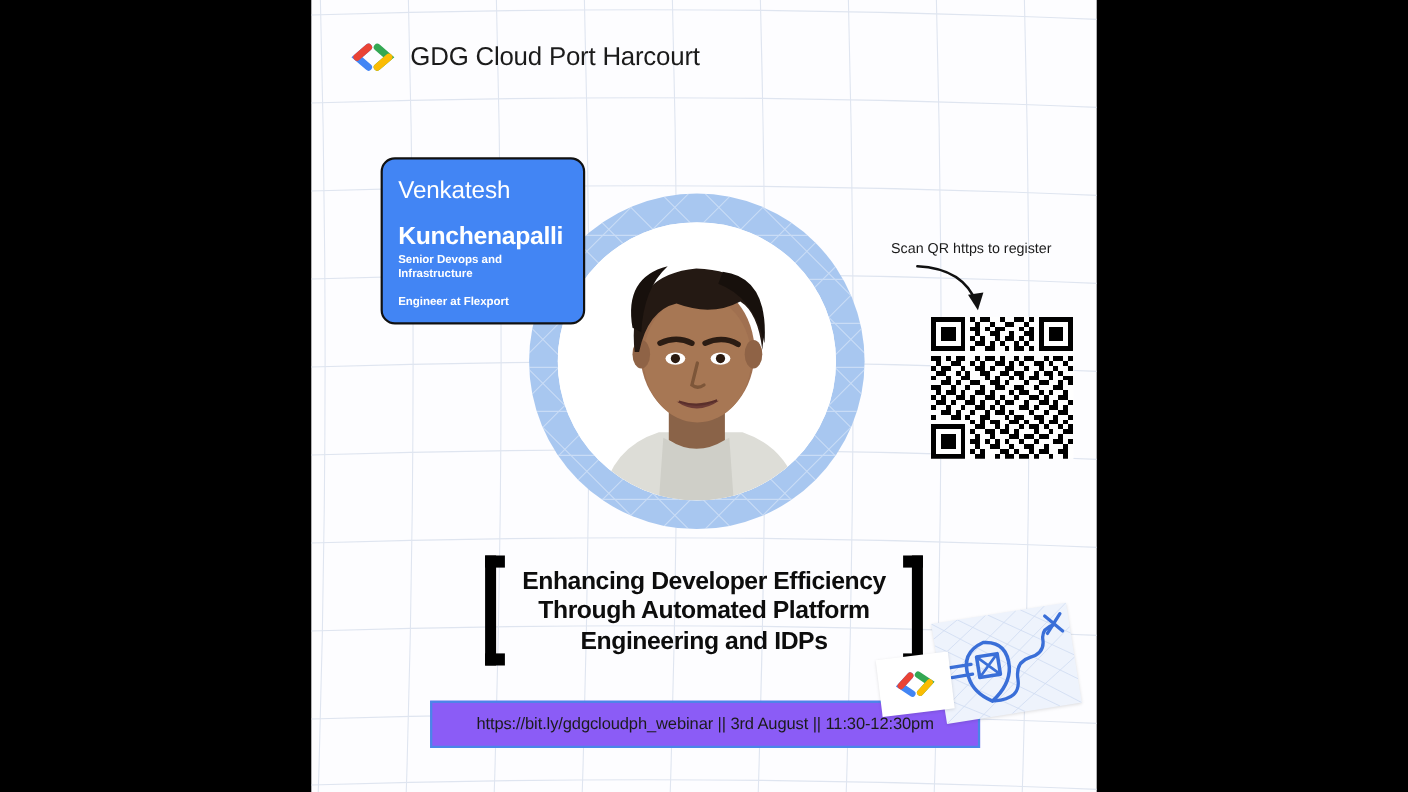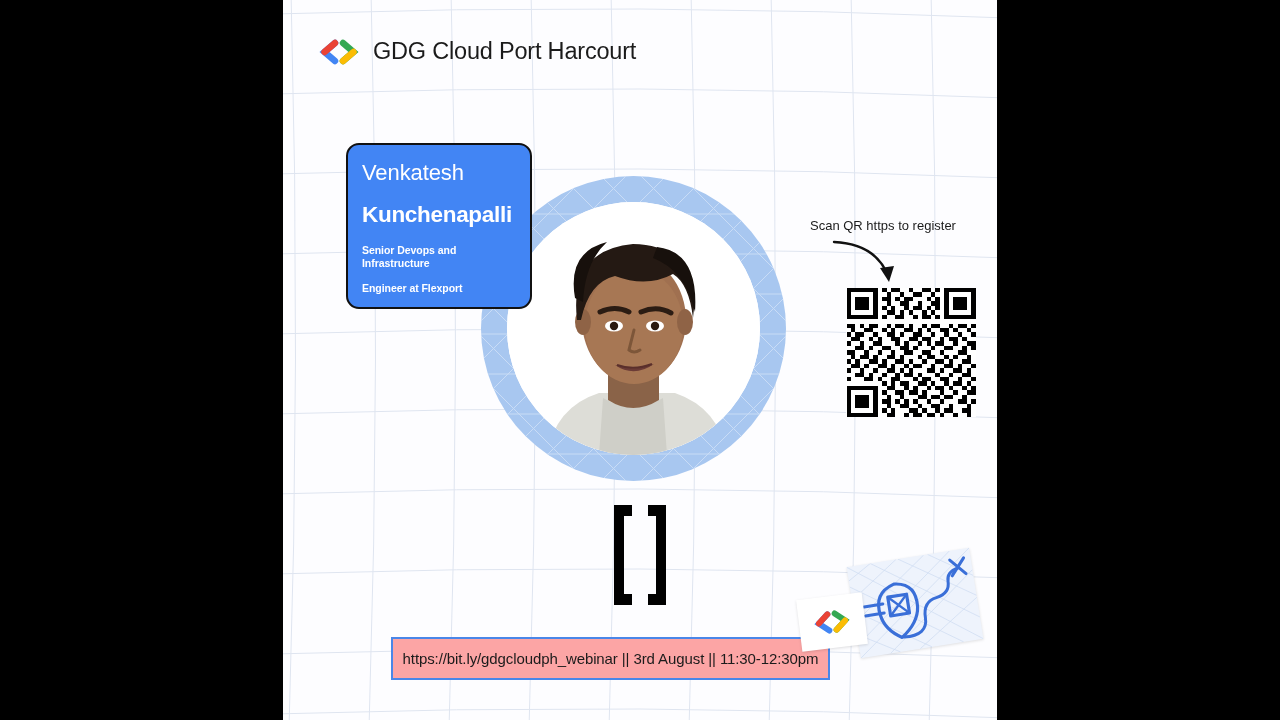--- a/index.html
+++ b/index.html
@@ -23,21 +23,21 @@
 
   
   .name-card-wrap{position:absolute;left:63px;top:143px;}
   .name-card{
     position:relative;width:186px;min-height:108px;background:#4285F4;
     border-radius:13px;padding:16px 14px 11px 14px;box-sizing:border-box;
     border:2.5px solid #111;z-index:2;
   }
   .nc-first{font-size:22px;color:#fff;line-height:1.08;font-weight:400;letter-spacing:-.1px;}
   .nc-last{font-size:22.5px;color:#fff;line-height:1.1;font-weight:700;letter-spacing:-.3px;margin-top:18px;}
-  .nc-role{font-size:10.5px;color:#fff;line-height:1.28;font-weight:600;margin-top:16px;letter-spacing:-.05px;}
+  .nc-role{font-size:10.5px;color:#fff;line-height:1.28;font-weight:600;margin-top:2px;letter-spacing:-.05px;}
 
   
   .photo-wrap{position:absolute;left:198px;top:176px;width:305px;height:305px;}
   .ring{position:absolute;inset:0;border-radius:50%;background:#A8C7F0;}
   .ring-mesh{position:absolute;inset:0;border-radius:50%;opacity:.5;}
   .photo-hole{position:absolute;left:26px;top:26px;width:253px;height:253px;border-radius:50%;
     background:#ffffff;overflow:hidden;}
   .portrait{position:absolute;left:0;top:0;width:253px;height:253px;}
 
   
@@ -67,22 +67,22 @@
   .bracket.right i.v{right:0;top:0;width:10px;height:100px;}
   .bracket.right i.t{right:0;top:0;width:18px;height:11px;}
   .bracket.right i.b{right:0;bottom:0;width:18px;height:11px;}
   .title-text{
     text-align:center;font-size:22.5px;font-weight:700;color:#0d0d0d;
     line-height:1.22;letter-spacing:-.4px;max-width:420px;
   }
 
   
   .url-bar{
-    position:absolute;left:108px;top:637px;width:439px;height:43px;
-    background:#fca5a5;border:2px solid #4a86e8;box-sizing:border-box;
+    position:absolute;left:108px;top:637px;width:500px;height:43px;
+    background:#8b5cf6;border:2px solid #4a86e8;box-sizing:border-box;
     display:flex;align-items:center;justify-content:center;
   }
   .url-text{font-size:15px;color:#1b1b1b;white-space:nowrap;letter-spacing:-.1px;}
 </style>
 </head>
 <body>
 
 <div id="stage">
   <div id="poster">
 
@@ -441,20 +441,25 @@
           <rect x="27" y="28" width="1" height="1"></rect>
       </g>
     </svg>
 
     <div class="title-block">
       <span class="bracket left">
           <i class="v"></i>
           <i class="t"></i>
           <i class="b"></i>
         </span>
+      <div class="title-text">
+        <div>Enhancing Developer Efficiency</div>
+        <div>Through Automated Platform</div>
+        <div>Engineering and IDPs</div>
+      </div>
       <span class="bracket right">
           <i class="v"></i>
           <i class="t"></i>
           <i class="b"></i>
         </span>
     </div>
 
     <div class="url-bar">
       <span class="url-text">https://bit.ly/gdgcloudph_webinar || 3rd August || 11:30-12:30pm</span>
     </div>

